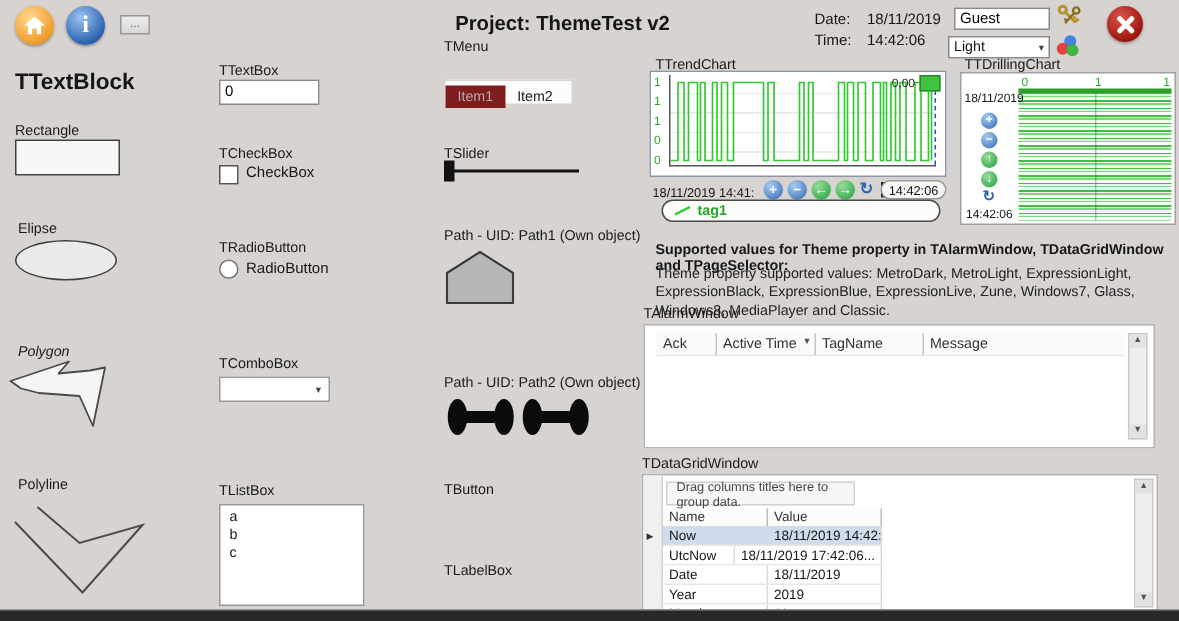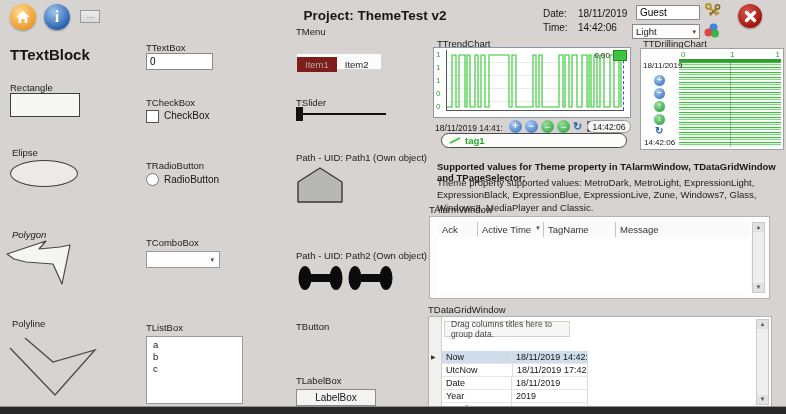--- a/index.html
+++ b/index.html
@@ -148,22 +148,20 @@
         <ellipse cx="38" cy="14" rx="6.5" ry="12"></ellipse>
       <ellipse cx="57" cy="14" rx="6.5" ry="12"></ellipse>
         <rect x="57" y="10" width="31" height="8"></rect>
         <ellipse cx="88" cy="14" rx="6.5" ry="12"></ellipse>
     </g>
   </svg>
 
   <div class="p lb" style="left:296px;top:321px;">TButton</div>
 
   <div class="p lb" style="left:296px;top:375px;">TLabelBox</div>
-  <div class="p" style="left:296px;top:389px;width:80px;height:17px;background:#f4f4f3;border:1px solid #8a8a8a;box-sizing:border-box;
-       display:flex;align-items:center;justify-content:center;font-size:10px;">LabelBox</div>
 
   <div class="p lb" style="left:437px;top:38px;">TTrendChart</div>
   <div class="p" style="left:433px;top:47px;width:198px;height:71px;background:#fff;border:1px solid #8d97a5;box-sizing:border-box;">
     <span class="yt" style="top:2px;">1</span>
     <span class="yt" style="top:15px;">1</span>
     <span class="yt" style="top:28px;">1</span>
     <span class="yt" style="top:41px;">0</span>
     <span class="yt" style="top:54px;">0</span>
     <div class="p gridlines" style="left:13px;top:2px;right:7px;bottom:7px;"></div>
     <div class="p" style="left:12px;top:2px;bottom:6px;width:1px;background:#555;"></div>
@@ -234,27 +232,31 @@
     </div>
   </div>
 
   <div class="p lb" style="left:428px;top:304px;">TDataGridWindow</div>
   <div class="p" style="left:428px;top:316px;width:344px;height:92px;background:#fff;border:1px solid #b3b3b3;box-sizing:border-box;">
     <div class="p" style="left:0;top:0;bottom:0;width:12px;background:#f0f0ef;border-right:1px solid #d0d0d0;">
       <span style="position:absolute;left:2px;top:36px;font-size:6px;color:#333;">▶</span>
     </div>
     <div class="p" style="left:15px;top:4px;width:126px;height:16px;background:#f7f7f6;border:1px solid #d2d2d2;box-sizing:border-box;
          font-size:8.5px;color:#444;display:flex;align-items:center;padding-left:6px;">Drag columns titles here to group data.</div>
+    <div class="p" style="left:13px;top:22px;width:146px;height:12px;display:flex;background:#fbfbfa;border-bottom:1px solid #bdbdbd;">
+      <div class="hdrcell" style="width:70px;font-size:9px;padding:0 4px;border-right:1px solid #bdbdbd;">Name</div>
+      <div class="hdrcell" style="flex:1;font-size:9px;padding:0 4px;border-right:1px solid #bdbdbd;">Value</div>
+    </div>
     <div class="p" style="left:13px;top:34px;width:146px;">
       <div class="dgrow sel">
         <div class="dgc" style="width:70px;">Now</div>
         <div class="dgc" style="flex:1;">18/11/2019 14:42:06...</div>
       </div>
       <div class="dgrow">
-        <div class="dgc" style="width:71px;">UtcNow</div>
+        <div class="dgc" style="width:48px;">UtcNow</div>
         <div class="dgc" style="flex:1;">18/11/2019 17:42:06...</div>
       </div>
       <div class="dgrow">
         <div class="dgc" style="width:70px;">Date</div>
         <div class="dgc" style="flex:1;">18/11/2019</div>
       </div>
       <div class="dgrow">
         <div class="dgc" style="width:70px;">Year</div>
         <div class="dgc" style="flex:1;">2019</div>
       </div>

